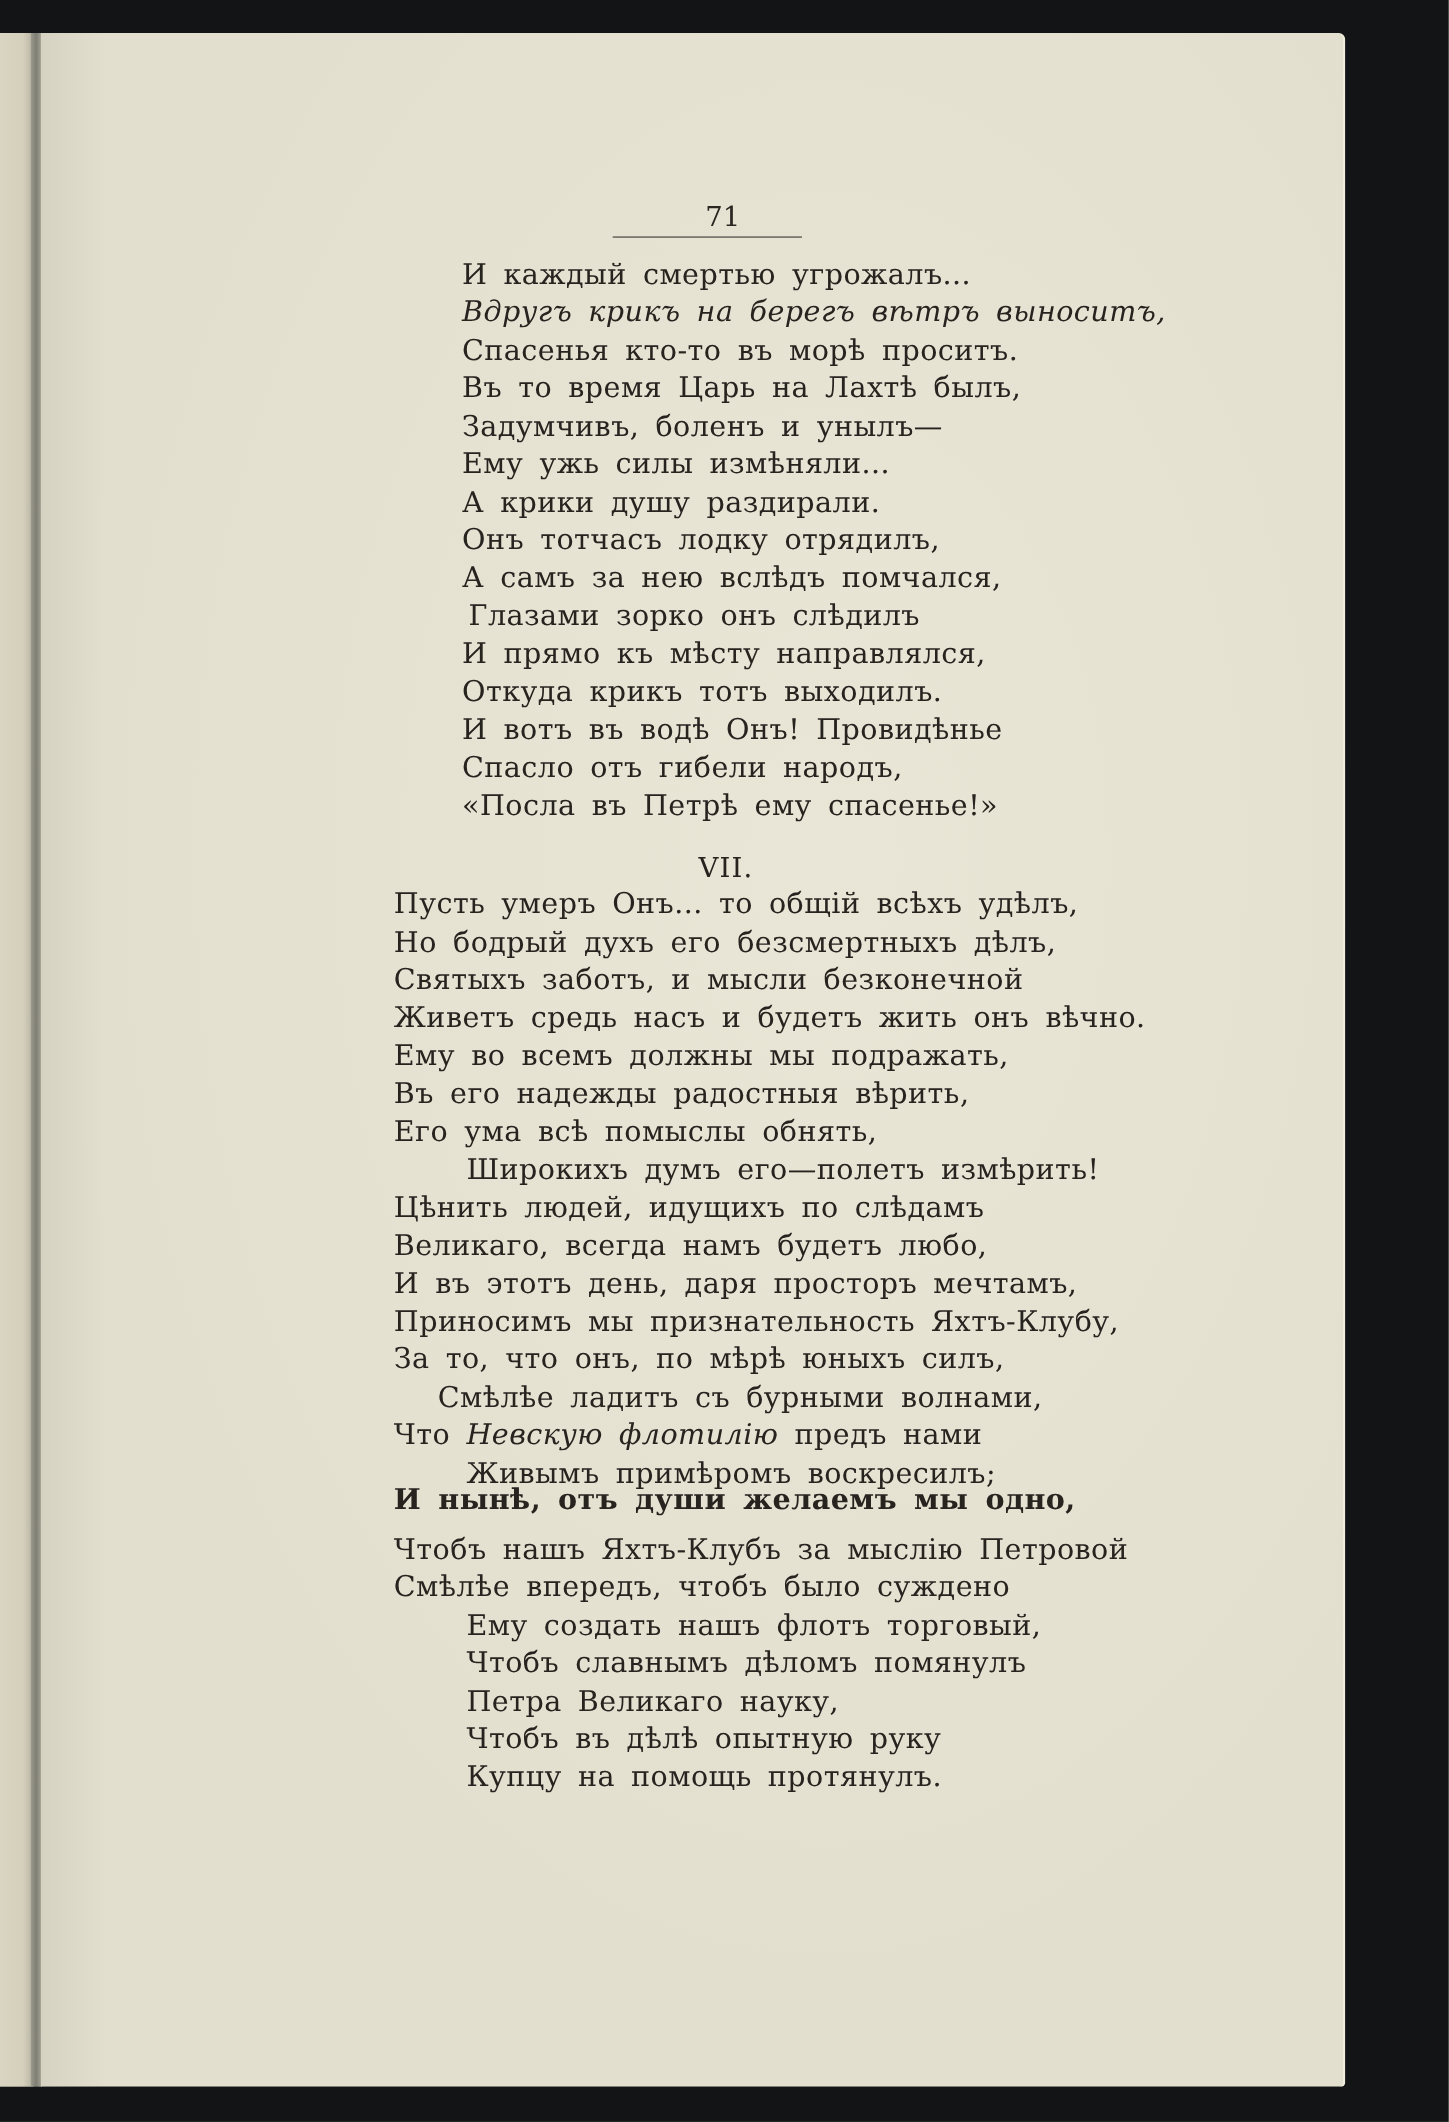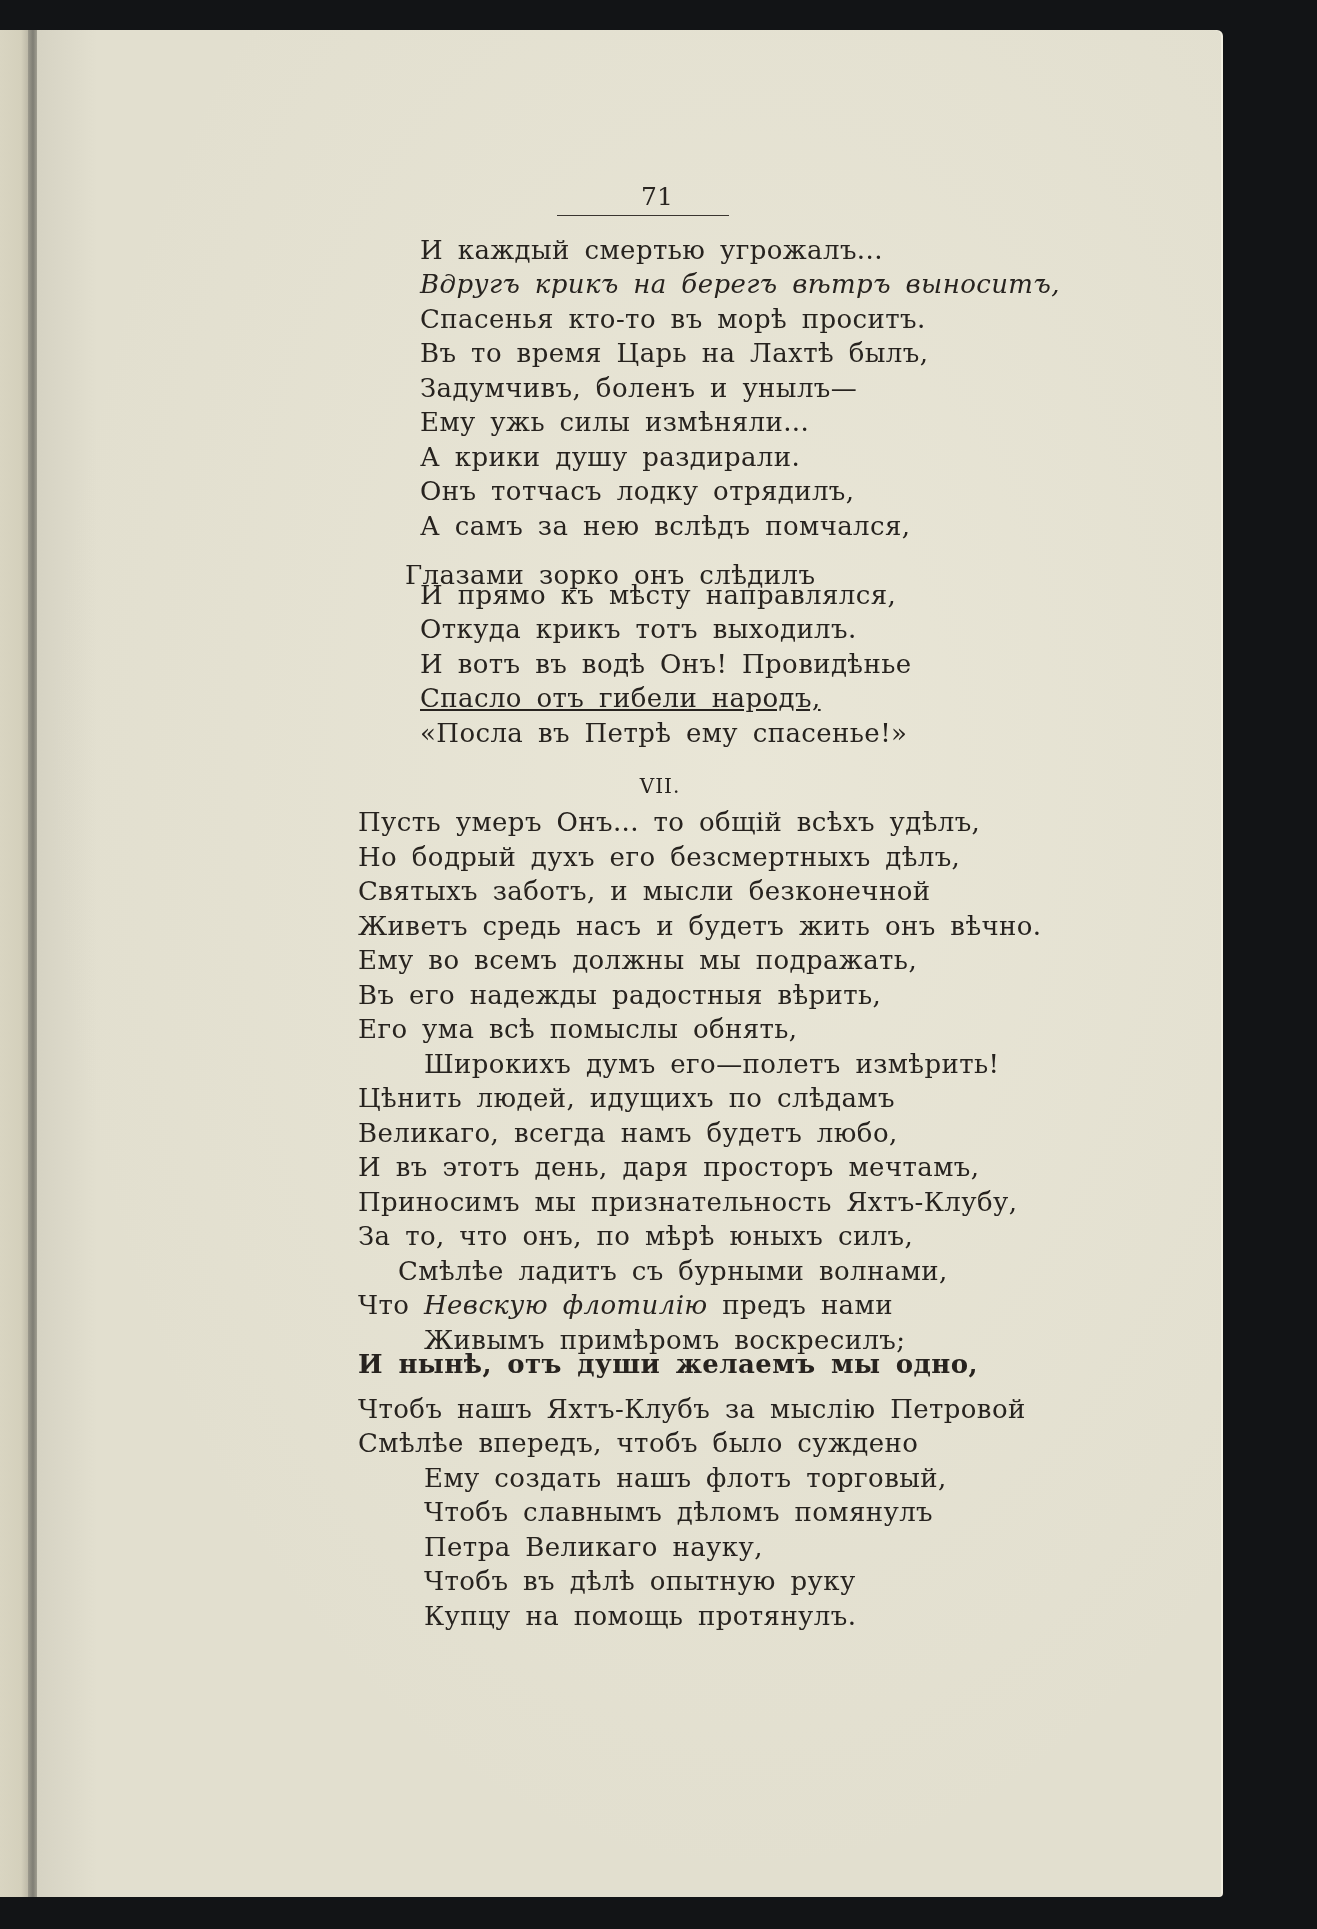--- a/index.html
+++ b/index.html
@@ -36,21 +36,21 @@
   }
   .poem {
     position: absolute; left: 0; top: 0; width: 1246px;
     color: #27231f; font-size: 26px; letter-spacing: 0.4px; word-spacing: 6px;
   }
   .line {
     position: absolute; white-space: nowrap; line-height: 30px;
   }
   .section-heading {
     position: absolute; left: 0; width: 1246px; text-align: center;
-    font-size: 20px; color: #27231f; letter-spacing: 1px;
+    font-size: 25px; color: #27231f; letter-spacing: 1px;
   }
   .em { font-style: italic; }
 </style>
 </head>
 <body>
 
 <div class="prev-page"></div>
 <div class="spine"></div>
 
 <div class="page">
@@ -60,25 +60,25 @@
   <div class="poem">
     <div class="line" style="left:383px; top:205px;">И каждый смертью угрожалъ...</div>
     <div class="line" style="left:383px; top:239px;font-style:italic;">Вдругъ крикъ на берегъ вѣтръ выноситъ,</div>
     <div class="line" style="left:383px; top:274px;">Спасенья кто-то въ морѣ проситъ.</div>
     <div class="line" style="left:383px; top:308px;">Въ то время Царь на Лахтѣ былъ,</div>
     <div class="line" style="left:383px; top:343px;">Задумчивъ, боленъ и унылъ—</div>
     <div class="line" style="left:383px; top:377px;">Ему ужь силы измѣняли...</div>
     <div class="line" style="left:383px; top:412px;">А крики душу раздирали.</div>
     <div class="line" style="left:383px; top:446px;">Онъ тотчасъ лодку отрядилъ,</div>
     <div class="line" style="left:383px; top:481px;">А самъ за нею вслѣдъ помчался,</div>
-    <div class="line" style="left:368px; top:515px;margin-top:15px;">Глазами зорко онъ слѣдилъ</div>
+    <div class="line" style="left:389px; top:515px;">Глазами зорко онъ слѣдилъ</div>
     <div class="line" style="left:383px; top:550px;">И прямо къ мѣсту направлялся,</div>
     <div class="line" style="left:383px; top:584px;">Откуда крикъ тотъ выходилъ.</div>
     <div class="line" style="left:383px; top:619px;">И вотъ въ водѣ Онъ! Провидѣнье</div>
-    <div class="line" style="left:383px; top:653px;text-decoration:underline;">Спасло отъ гибели народъ,</div>
+    <div class="line" style="left:383px; top:653px;">Спасло отъ гибели народъ,</div>
     <div class="line" style="left:383px; top:688px;">«Посла въ Петрѣ ему спасенье!»</div>
   </div>
 
   <div class="section-heading" style="top:744px;">VII.</div>
 
   <div class="poem">
     <div class="line" style="left:321px; top:777px;">Пусть умеръ Онъ... то общій всѣхъ удѣлъ,</div>
     <div class="line" style="left:321px; top:812px;">Но бодрый духъ его безсмертныхъ дѣлъ,</div>
     <div class="line" style="left:321px; top:846px;">Святыхъ заботъ, и мысли безконечной</div>
     <div class="line" style="left:321px; top:881px;">Живетъ средь насъ и будетъ жить онъ вѣчно.</div>

